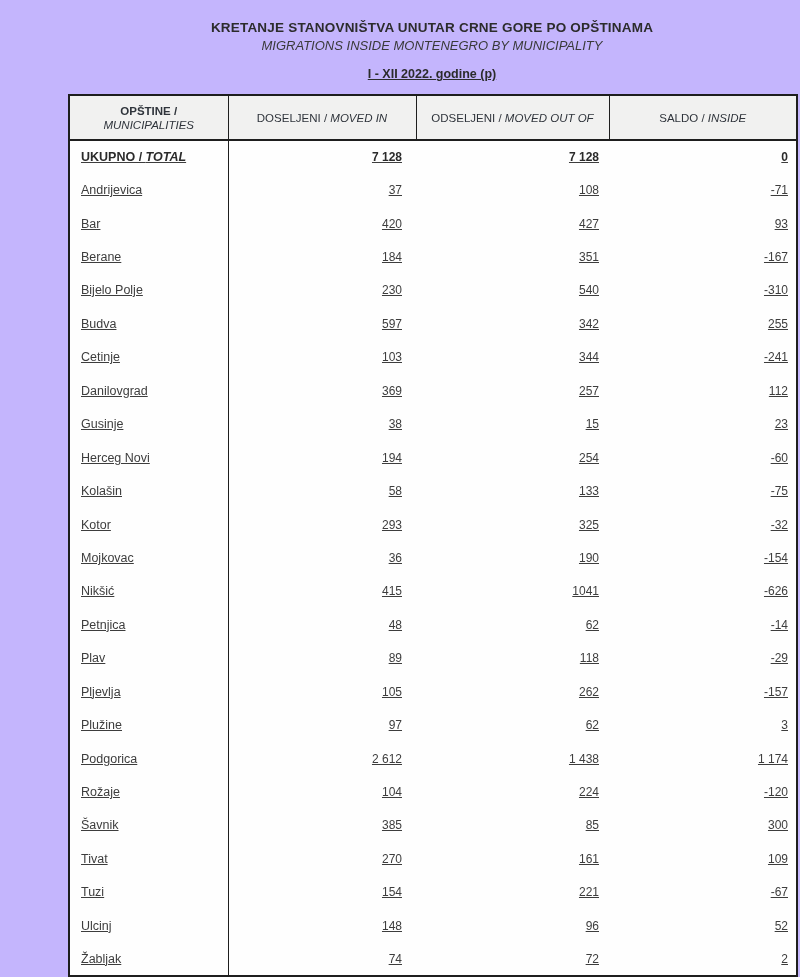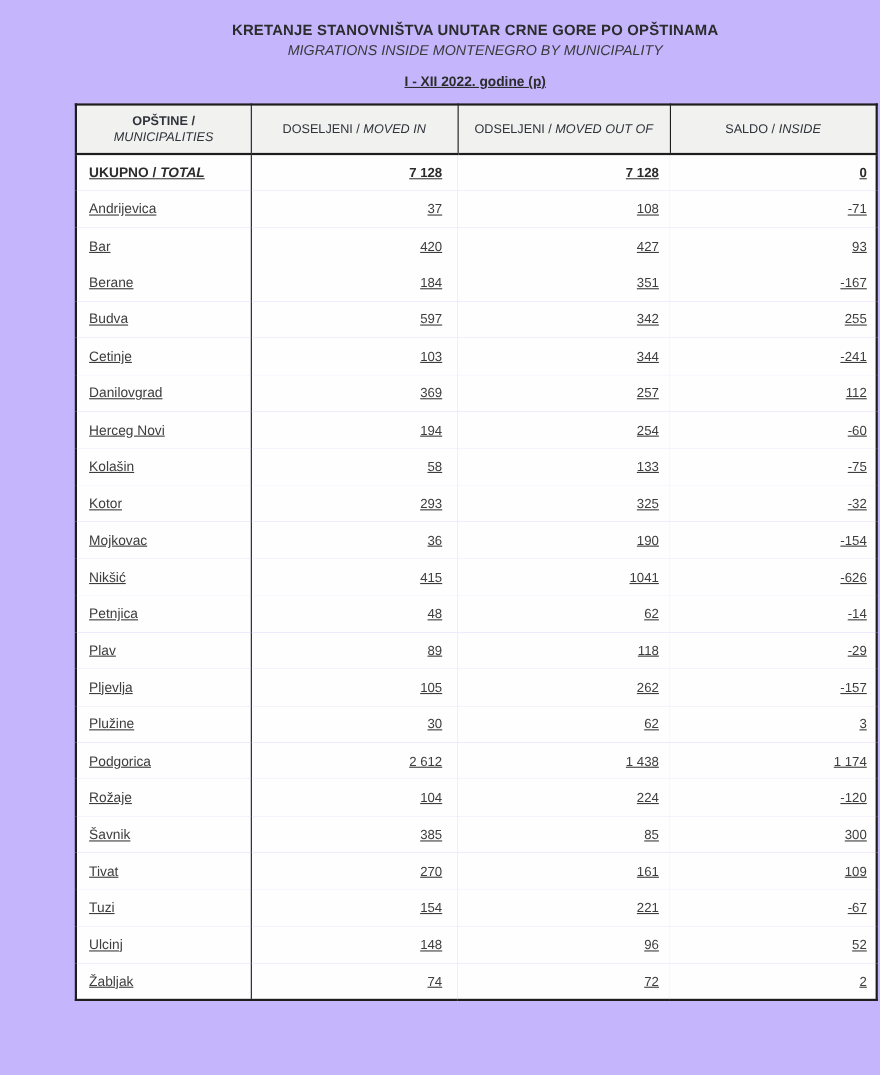--- a/index.html
+++ b/index.html
@@ -159,20 +159,26 @@
       <td class="cell-saldo">93</td>
     </tr>
 
     <tr>
       <td class="cell-name">Berane</td>
       <td class="cell-in">184</td>
       <td class="cell-out">351</td>
       <td class="cell-saldo">-167</td>
     </tr>
 
+    <tr>
+      <td class="cell-name">Bijelo Polje</td>
+      <td class="cell-in">230</td>
+      <td class="cell-out">540</td>
+      <td class="cell-saldo">-310</td>
+    </tr>
 
     <tr>
       <td class="cell-name">Budva</td>
       <td class="cell-in">597</td>
       <td class="cell-out">342</td>
       <td class="cell-saldo">255</td>
     </tr>
 
     <tr>
       <td class="cell-name">Cetinje</td>
@@ -181,20 +187,26 @@
       <td class="cell-saldo">-241</td>
     </tr>
 
     <tr>
       <td class="cell-name">Danilovgrad</td>
       <td class="cell-in">369</td>
       <td class="cell-out">257</td>
       <td class="cell-saldo">112</td>
     </tr>
 
+    <tr>
+      <td class="cell-name">Gusinje</td>
+      <td class="cell-in">38</td>
+      <td class="cell-out">15</td>
+      <td class="cell-saldo">23</td>
+    </tr>
 
     <tr>
       <td class="cell-name">Herceg Novi</td>
       <td class="cell-in">194</td>
       <td class="cell-out">254</td>
       <td class="cell-saldo">-60</td>
     </tr>
 
     <tr>
       <td class="cell-name">Kolašin</td>
@@ -240,21 +252,21 @@
 
     <tr>
       <td class="cell-name">Pljevlja</td>
       <td class="cell-in">105</td>
       <td class="cell-out">262</td>
       <td class="cell-saldo">-157</td>
     </tr>
 
     <tr>
       <td class="cell-name">Plužine</td>
-      <td class="cell-in">30</td>
+      <td class="cell-in">97</td>
       <td class="cell-out">62</td>
       <td class="cell-saldo">3</td>
     </tr>
 
     <tr>
       <td class="cell-name">Podgorica</td>
       <td class="cell-in">2 612</td>
       <td class="cell-out">1 438</td>
       <td class="cell-saldo">1 174</td>
     </tr>

